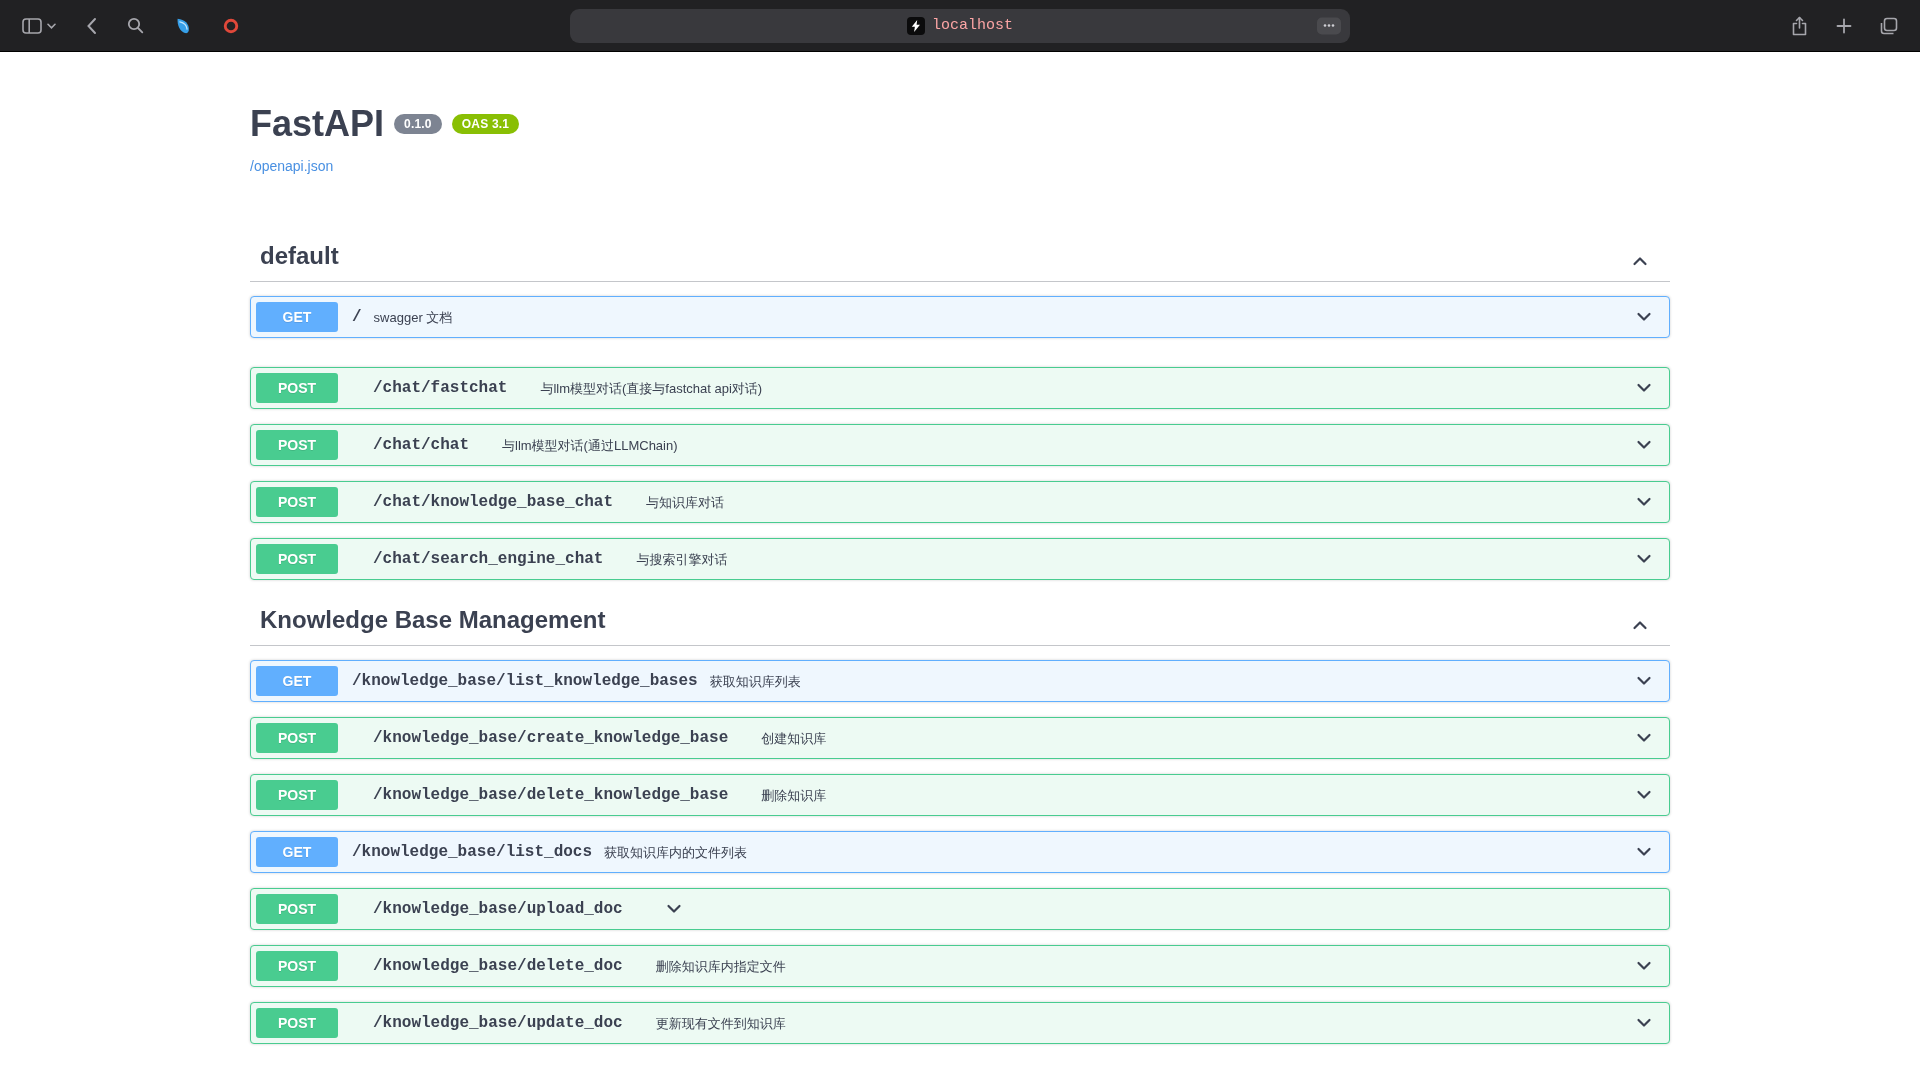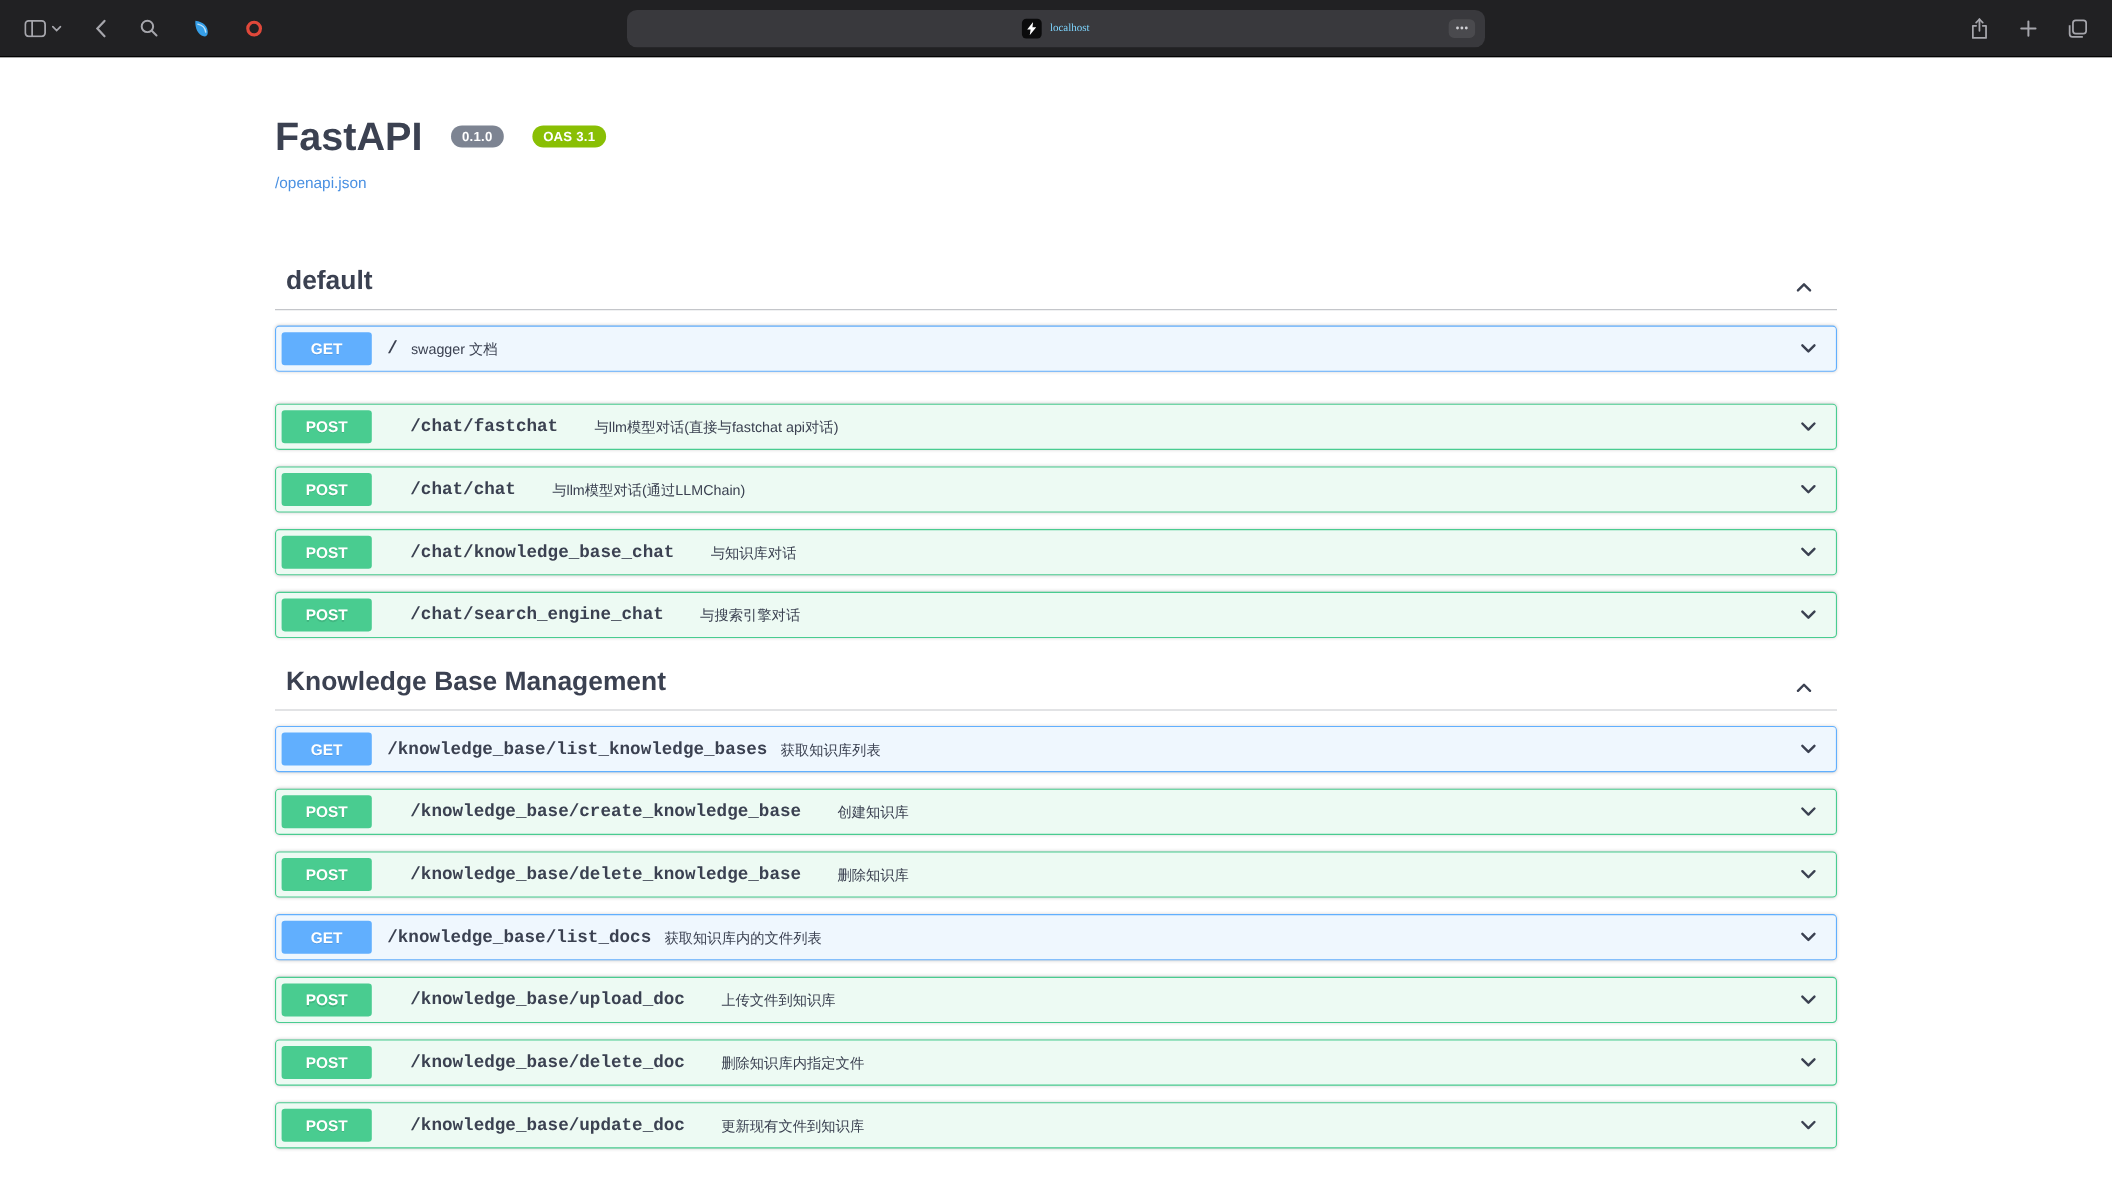--- a/index.html
+++ b/index.html
@@ -45,23 +45,23 @@
   .urlbar{
     position:absolute;
     left:50%;top:50%;
     transform:translate(-50%,-50%);
     width:780px;height:34px;
     background:var(--urlbar-bg);
     border:none;
     border-radius:9px;
     display:flex;align-items:center;justify-content:center;
     cursor:text;
-    color:#7dd3fc;
-    font-size:10px;
-    font-family:Liberation Serif, serif;
+    color:#fca5a5;
+    font-size:15px;
+    font-family:Liberation Mono, monospace;
   }
   .urlbar .favicon{
     width:18px;height:18px;border-radius:4px;background:#0b0b0c;
     display:inline-flex;align-items:center;justify-content:center;
     margin-right:7px;
   }
   .urlbar .url-more{
     position:absolute;right:9px;top:50%;transform:translateY(-50%);
     width:24px;height:17px;border-radius:5px;
     background:rgba(255,255,255,.09);
@@ -76,21 +76,21 @@
   .info{padding-top:50px;}
   .api-title{
     font-size:36px;line-height:44px;font-weight:700;color:var(--text);
   }
   .badge{
     display:inline-block;
     font-size:12px;line-height:14px;font-weight:700;
     color:#fff;
     padding:3px 10px;
     border-radius:57px;
-    margin-left:26px;
+    margin-left:10px;
     position:relative;top:-8px;
     letter-spacing:.2px;
   }
   .badge.version{background:var(--version-badge-bg);}
   .badge.oas{background:var(--oas-badge-bg);}
   .spec-link{
     display:inline-block;
     margin-top:10px;
     font-size:14px;line-height:20px;
     color:var(--link);
@@ -371,21 +371,20 @@
     <span class="arrow down">
       <svg width="20" height="20" viewBox="0 0 20 20" fill="none" stroke="#3b4151" stroke-width="2.2" stroke-linecap="round" stroke-linejoin="round">
         <path d="M4.5 7 10 12.5 15.5 7"></path>
       </svg>
     </span>
   </div>
 
   <div class="opblock op-post">
     <span class="method">POST</span>
     <span class="path">/knowledge_base/upload_doc</span>
-    <span class="summary">上传文件到知识库</span>
     <span class="arrow down">
       <svg width="20" height="20" viewBox="0 0 20 20" fill="none" stroke="#3b4151" stroke-width="2.2" stroke-linecap="round" stroke-linejoin="round">
         <path d="M4.5 7 10 12.5 15.5 7"></path>
       </svg>
     </span>
   </div>
 
   <div class="opblock op-post">
     <span class="method">POST</span>
     <span class="path">/knowledge_base/delete_doc</span>

